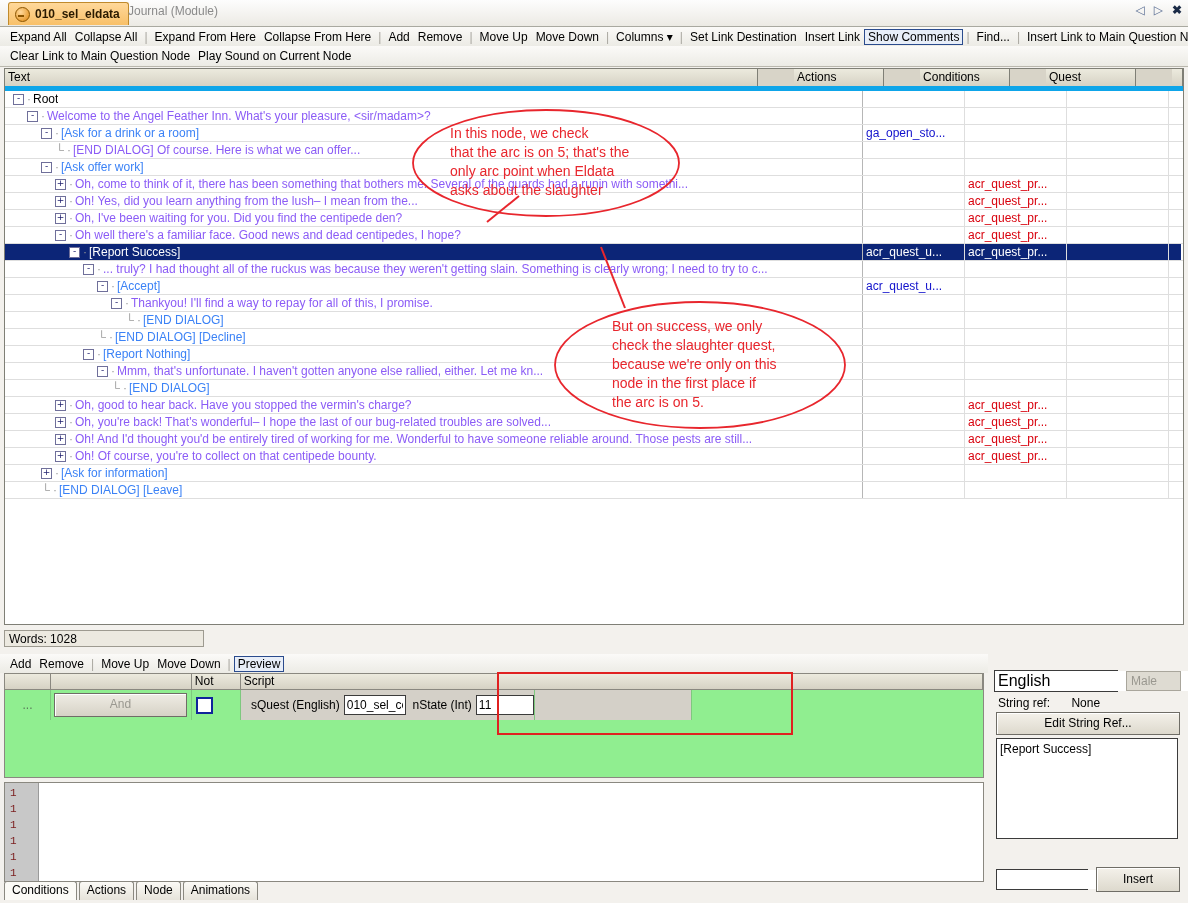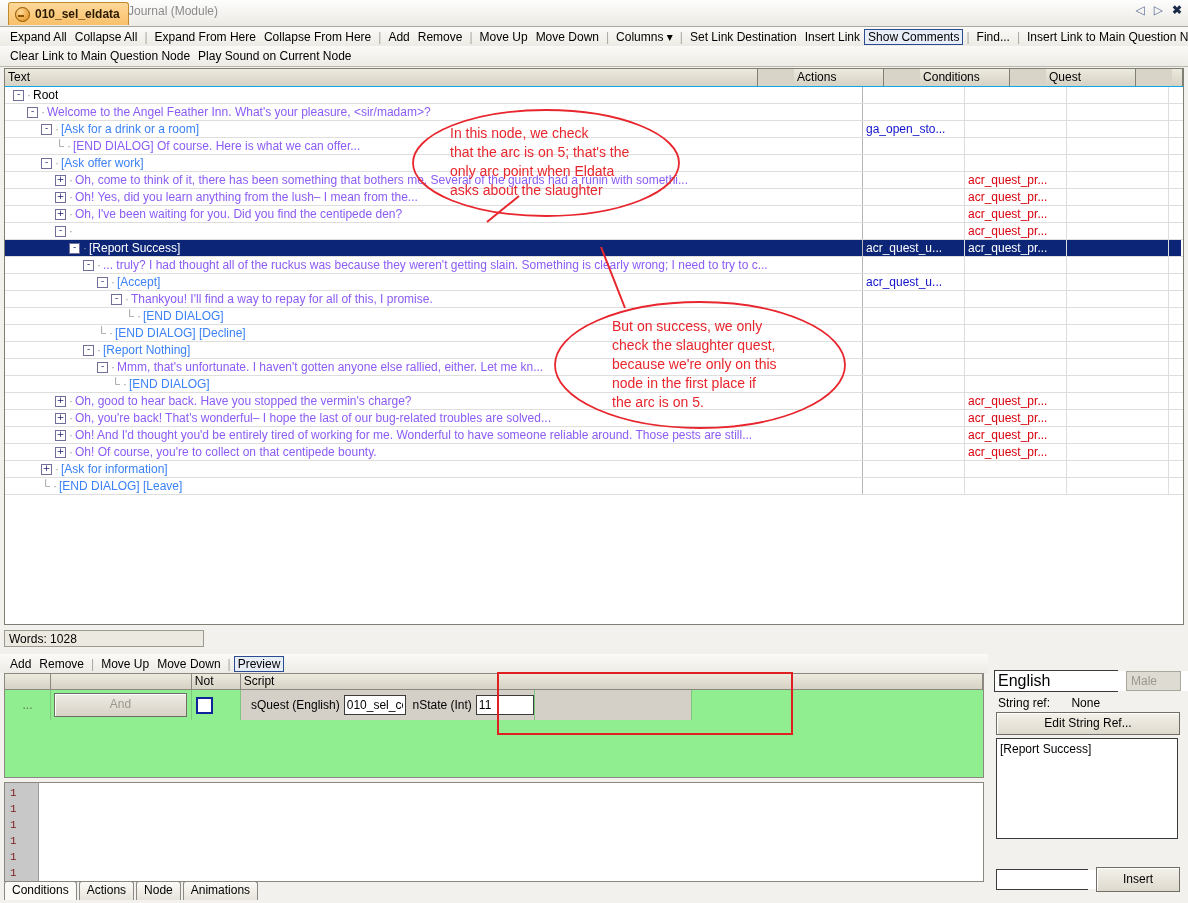--- a/index.html
+++ b/index.html
@@ -49,21 +49,21 @@
   .tbitem{padding:2px 4px;cursor:default;}
   .tbsep{color:#a9a7a0;padding:0 3px;}
   .tbitem.pressed{border:1px solid #2a4b8d;background:#e8eef8;padding:0 3px;}
 
   
   .grid{
     position:absolute;left:4px;top:68px;width:1180px;height:557px;
     background:#fff;border:1px solid #7f7f76;box-sizing:border-box;overflow:hidden;
   }
   .gridhead{display:flex;height:17px;background:#d8d4c8;
-    border-bottom:1px solid #0ea5e9;font-size:12px;gap:36px;}
+    border-bottom:5px solid #0ea5e9;font-size:12px;gap:36px;}
   .gh{border-right:1px solid #7f7f76;padding:1px 0 0 3px;box-sizing:border-box;
       overflow:hidden;background:linear-gradient(#eceade,#d6d2c4);}
   .gh-text{width:858px;}
   .gh-act{width:102px;}
   .gh-cond{width:102px;}
   .gh-quest{width:102px;}
   .gh-last{width:12px;}
   .rows{position:relative;}
   .row{display:flex;height:17px;border-bottom:1px solid #dedede;box-sizing:border-box;font-size:12px;}
   .row.sel .c{background:#0c2577;color:#fff;}
@@ -332,20 +332,21 @@
           <div class="c c-act"></div>
           <div class="c c-cond"><span class="lbl cond">acr_quest_pr...</span></div>
           <div class="c c-quest"></div>
           <div class="c c-last"></div>
         </div>
         <div class="row">
           <div class="c c-text">
             <div class="tnode" style="padding-left: 50px;">
               <span class="tog">-</span>
               <span class="dash">·</span>
+              <span class="lbl npc">Oh well there's a familiar face. Good news and dead centipedes, I hope?</span>
             </div>
           </div>
           <div class="c c-act"></div>
           <div class="c c-cond"><span class="lbl cond">acr_quest_pr...</span></div>
           <div class="c c-quest"></div>
           <div class="c c-last"></div>
         </div>
         <div class="row sel">
           <div class="c c-text">
             <div class="tnode" style="padding-left: 64px;">

